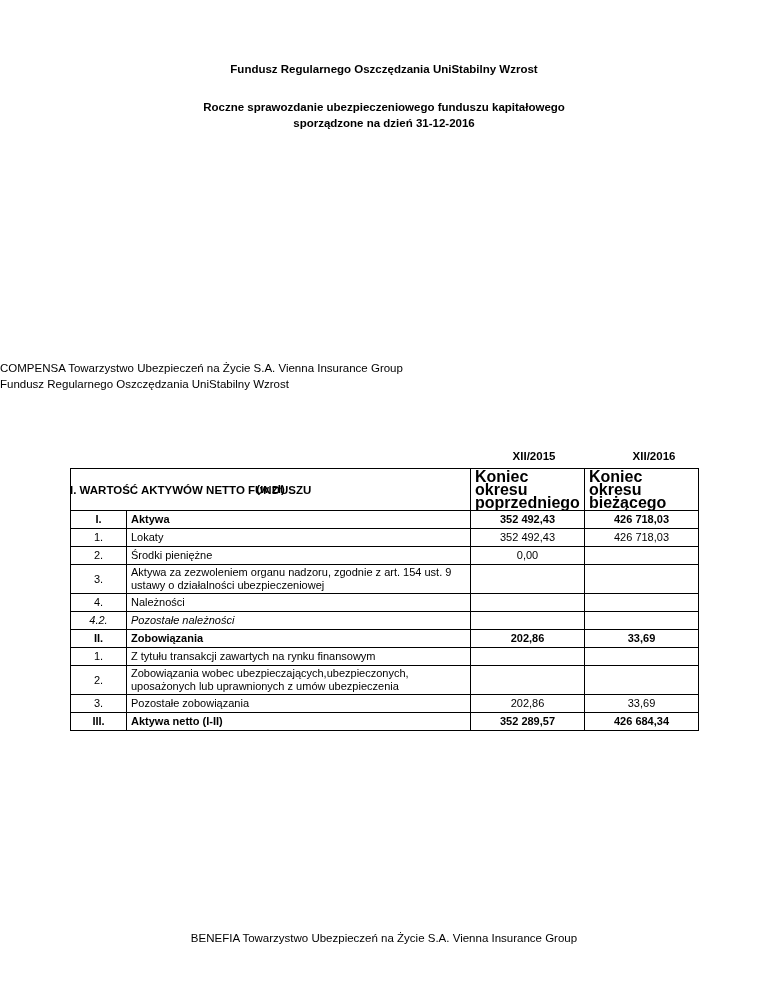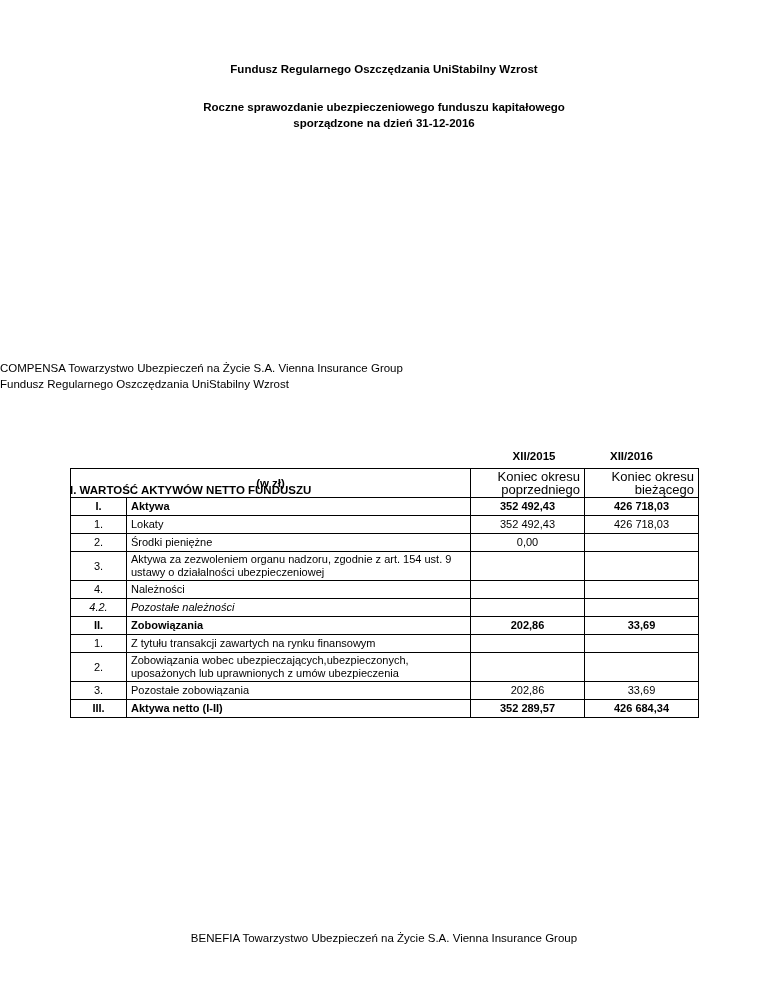--- a/index.html
+++ b/index.html
@@ -75,21 +75,21 @@
     left: 420px;
     top: 0;
     width: 88px;
     text-align: center;
   }
   .col-head-2 {
     position: absolute;
     left: 540px;
     top: 0;
     width: 88px;
-    text-align: left;
+    text-align: center;
   }
 
   
   .tbl-wrap {
     position: absolute;
     top: 468px;
     left: 70px;
     width: 628px;
   }
   table.fin {
@@ -114,23 +114,23 @@
   .c-right  { text-align: center; }
   .bold     { font-weight: bold; }
   .italic   { font-style: italic; }
 
   .unit-cell {
     text-align: center;
     font-weight: bold;
     font-size: 11.5px;
   }
   .head-cell {
-    text-align: right;
-    font-weight: normal;
-    font-size: 13px;
+    text-align: left;
+    font-weight: bold;
+    font-size: 16px;
     line-height: 14px;
     padding: 3px 2px;
   }
   .row-tall td { height: 30px; }
   .desc-2l {
     line-height: 13px;
   }
 
   
   .doc-footer {

